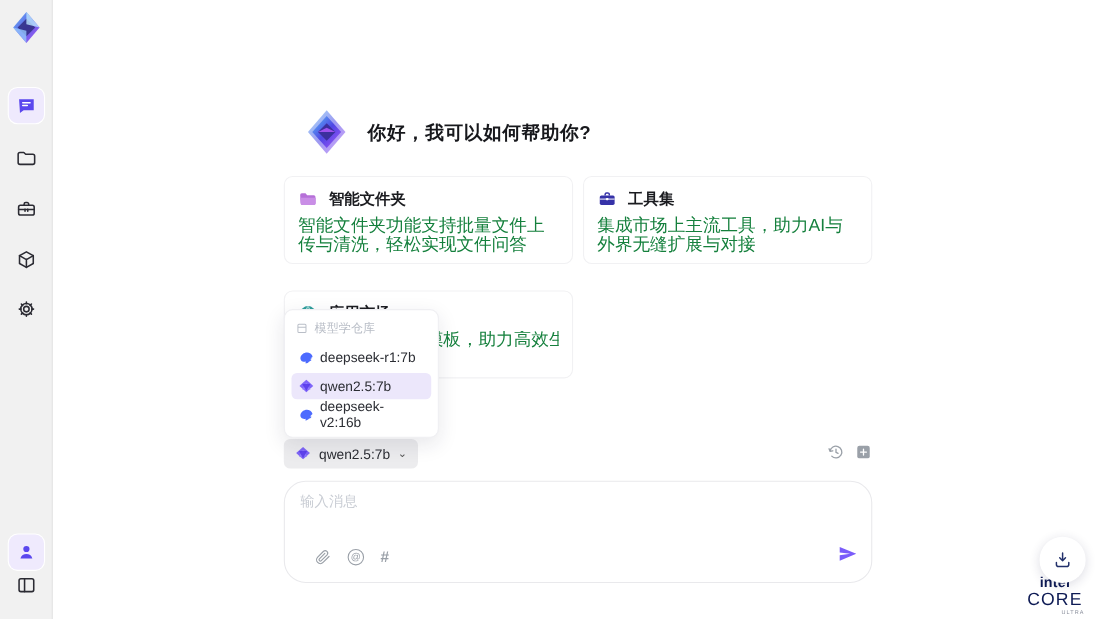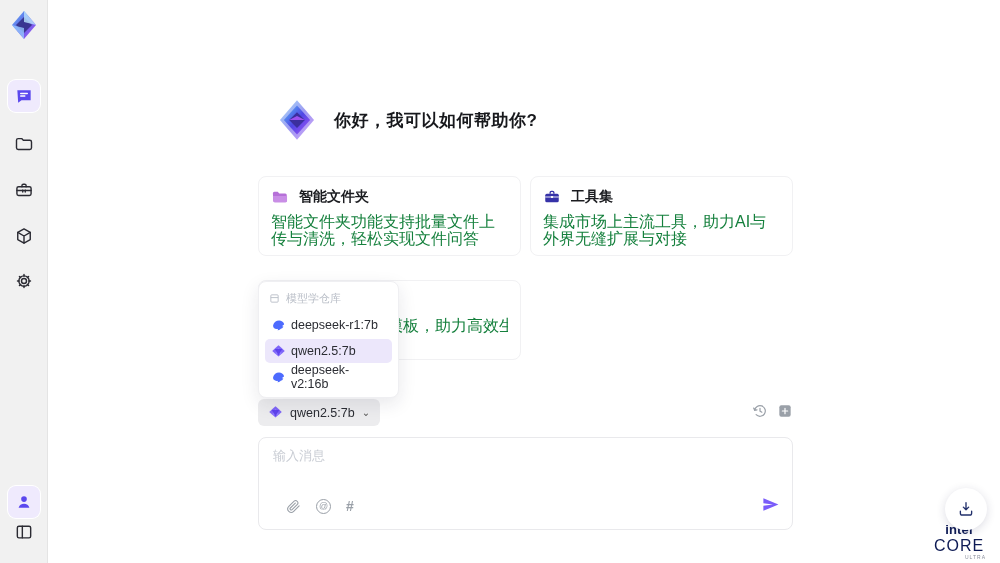--- a/index.html
+++ b/index.html
@@ -15,21 +15,21 @@
     display:flex; align-items:center; justify-content:center; cursor:pointer; }
   .nav-btn.active { background:#efeafd; box-shadow:0 0 0 1px #fff; }
   .nav-btn svg { width:20px; height:20px; }
   .stroke-ic { fill:none; stroke:#2b2b33; stroke-width:1.7; stroke-linecap:round; stroke-linejoin:round; }
 
   
   .greeting { position:absolute; left:276px; top:99px; display:flex; align-items:center; gap:16px; }
   .greeting .hello { font-size:17px; font-weight:700; color:#17181c; letter-spacing:.5px; }
   .diamond { width:42px; height:42px; }
 
-  .cards { position:absolute; left:258px; top:176px; width:535px;
+  .cards { position:absolute; left:258px; top:160px; width:535px;
     display:grid; grid-template-columns:263px 263px; grid-auto-rows:80px; gap:24px 9px; }
   .card { background:#fff; border:1px solid #f1f1f3; border-radius:8px; padding:11px 12px; cursor:pointer; }
   .card-head { display:flex; align-items:center; gap:10px; }
   .card-head svg { width:18px; height:18px; flex:0 0 auto; }
   .card-title { font-size:14px; font-weight:700; color:#1b1c20; }
   .card-desc { margin-top:7px; font-size:16px; line-height:17px; color:#15803d; }
   .card-desc.offset { white-space:nowrap; padding-left:100px; overflow:hidden; }
 
   
   .dropdown { position:absolute; left:258px; top:281px; width:141px; height:117px;
@@ -47,21 +47,21 @@
   .model-btn { position:absolute; left:0; top:0; height:27px; display:flex; align-items:center;
     gap:7px; background:#ececee; border-radius:6px; padding:0 10px; cursor:pointer; }
   .model-btn svg { width:15px; height:15px; }
   .model-name { font-size:12.5px; color:#2b2d33; }
   .chev { font-size:10px; color:#555; }
   .row-icons { position:absolute; right:0; top:4px; display:flex; gap:9px; }
   .row-icons svg { width:16px; height:16px; cursor:pointer; }
 
   
   .composer { position:absolute; left:258px; top:437px; width:535px; height:93px;
-    border:1px solid #e9e9ec; border-radius:8px; background:#fff; }
+    border:1px solid #e9e9ec; border-radius:20px; background:#fff; }
   .composer textarea { position:absolute; left:14px; top:9px; width:500px; height:44px;
     border:none; outline:none; resize:none; font-size:13px;
     font-family:"Liberation Sans","DejaVu Sans",sans-serif; color:#333; background:transparent; }
   .composer textarea::placeholder { color:#c9cdd4; }
   .composer-bar { position:absolute; left:12px; right:12px; bottom:10px; height:26px;
     display:flex; align-items:center; }
   .think-pill { display:flex; align-items:center; gap:6px; border:1px solid #ebebee;
     border-radius:6px; padding:4px 9px; font-size:12px; color:#3c3f45; background:#fff;
     cursor:pointer; box-shadow:0 1px 2px rgba(0,0,0,.03); }
   .think-pill svg { width:14px; height:14px; }

